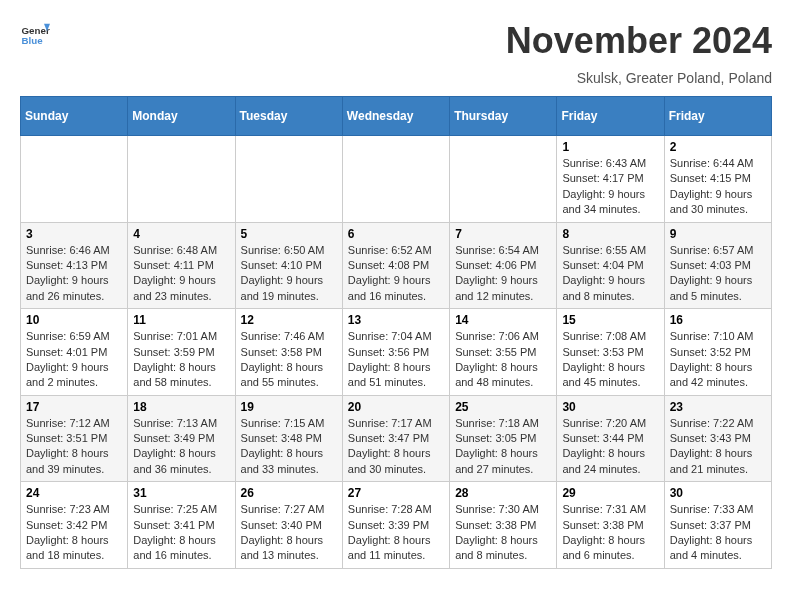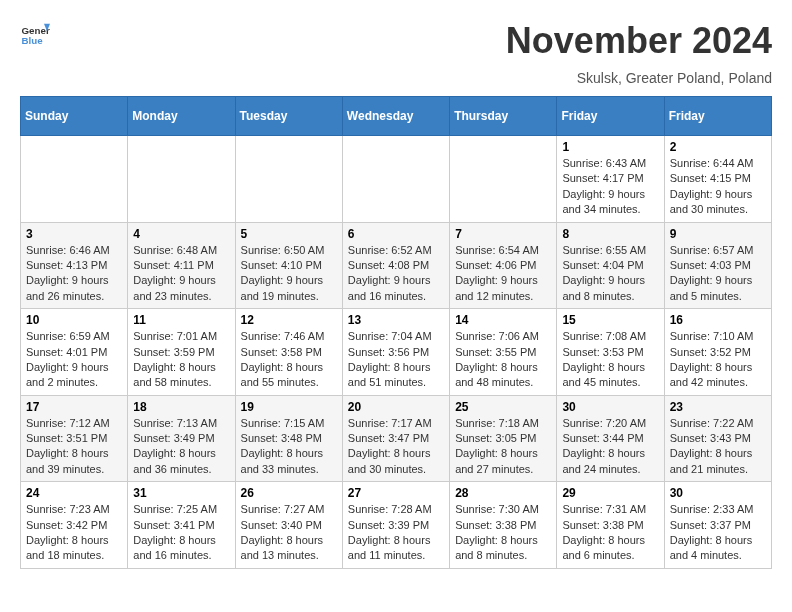--- a/index.html
+++ b/index.html
@@ -294,19 +294,19 @@
 Daylight: 8 hours and 8 minutes.</div>
         </td>
         <td>
           <span class="day-num">29</span>
           <div class="day-info">Sunrise: 7:31 AM
 Sunset: 3:38 PM
 Daylight: 8 hours and 6 minutes.</div>
         </td>
         <td>
           <span class="day-num">30</span>
-          <div class="day-info">Sunrise: 2:33 AM
+          <div class="day-info">Sunrise: 7:33 AM
 Sunset: 3:37 PM
 Daylight: 8 hours and 4 minutes.</div>
         </td>
       </tr>
     </tbody>
 </table>
 
 </body></html>

